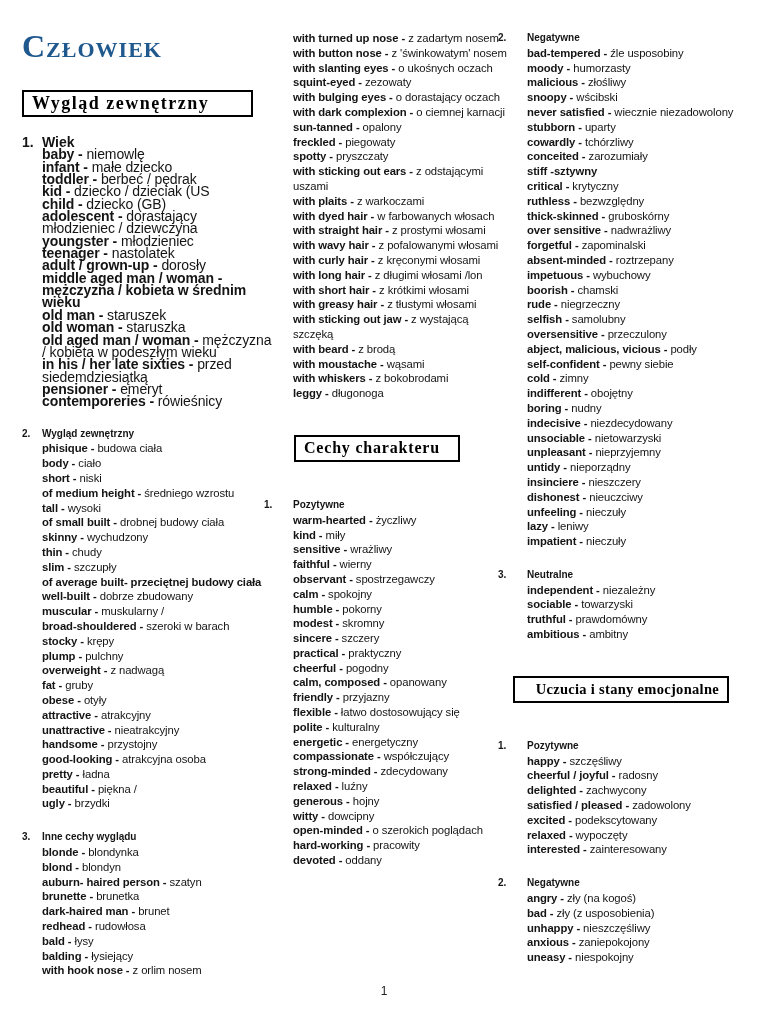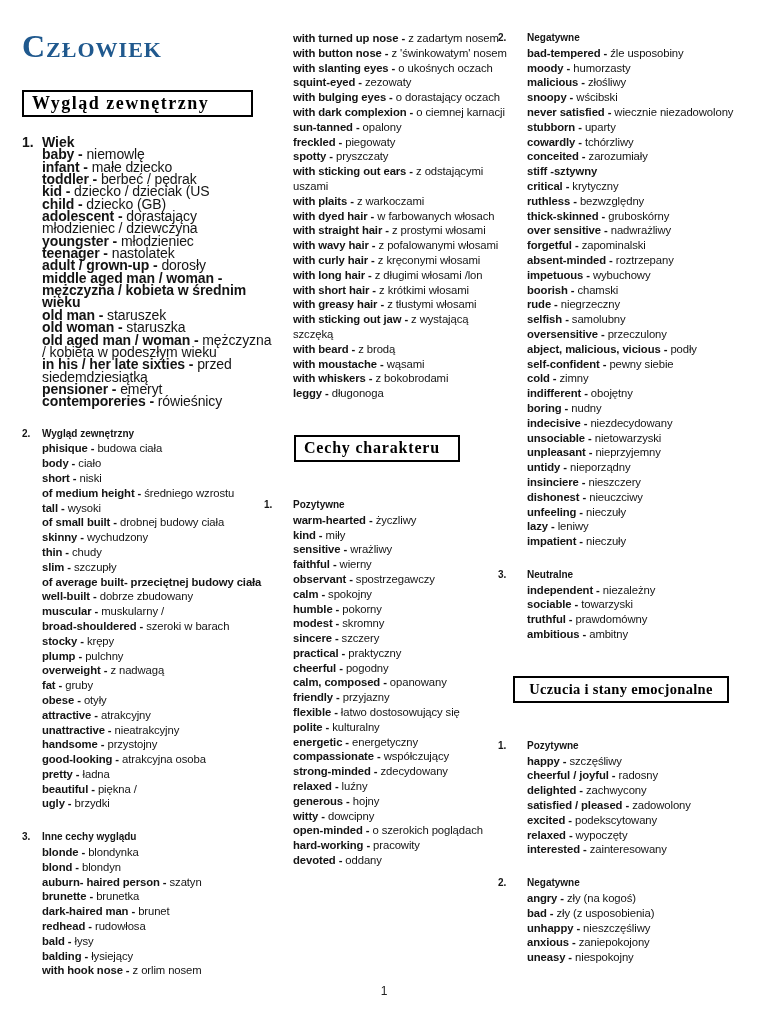--- a/index.html
+++ b/index.html
@@ -33,21 +33,21 @@
     font-weight:bold;
     font-size:16px;
     line-height:20px;
     letter-spacing:0.8px;
     padding:1px 8px 2px;
     margin:34px 0 36px;
     color:#000;
   }
   .col1 .box{margin:0 0 14px 0;width:211px;font-size:18px;letter-spacing:1.5px;}
   .col2 .box{margin-left:30px;width:146px;}
-  .col3 .box{margin-left:15px;width:196px;text-align:center;font-size:14.5px;letter-spacing:0.3px;}
+  .col3 .box{margin-left:15px;width:196px;text-align:right;font-size:14.5px;letter-spacing:0.3px;}
 
   .section{margin-top:19px;}
   .col > :first-child{margin-top:0;}
 
   .sec-head{font-weight:bold;font-size:10px;line-height:14.8px;}
   .num{display:inline-block;width:29px;}
   .col1 .num{width:20px;}
   .items{padding-left:29px;}
   .col1 .items{padding-left:20px;}
 

